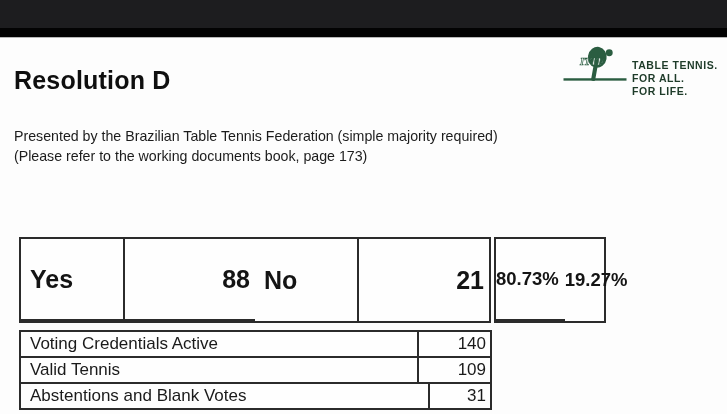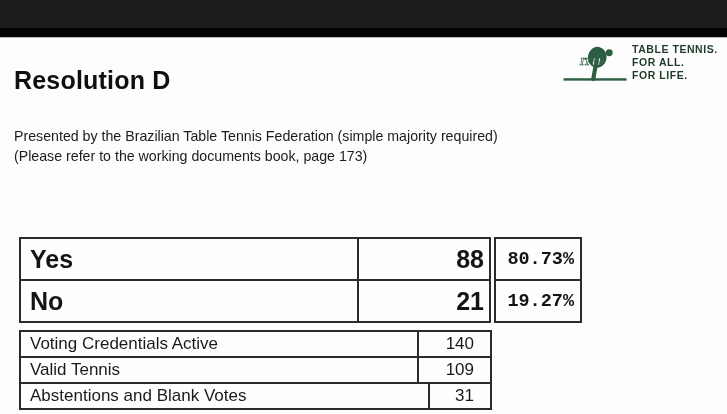--- a/index.html
+++ b/index.html
@@ -12,51 +12,51 @@
   .top-bar .upper { height:28px; background:#1d1d1f; }
   .top-bar .lower { height:9px; background:#030303; }
   .top-bar .edge  { height:1px; background:#b7b7b7; }
 
   .page-title { position:absolute; left:14px; top:66px; font-size:25px;
                 font-weight:bold; color:#0f0f0f; letter-spacing:0.2px; }
 
   
   .logo { position:absolute; left:562px; top:39px; display:flex; align-items:flex-start; }
   .logo-icon { width:66px; height:50px; flex:0 0 auto; }
-  .logo-text { margin-left:4px; margin-top:4px; font-weight:bold; font-size:10.5px;
+  .logo-text { margin-left:4px; margin-top:20px; font-weight:bold; font-size:10.5px;
                line-height:12.8px; letter-spacing:0.55px; color:#1e3b29; white-space:nowrap; }
 
   .intro { position:absolute; left:14px; top:127px; font-size:14.2px;
            line-height:19.5px; color:#1c1c1c; }
 
   
   .vote-box { position:absolute; left:19px; top:237px; width:472px; height:86px;
-              border:2px solid #2b2b2b; display:flex; flex-direction:column; background:#fefefe; }
+              border:2px solid #2b2b2b; display:flex; flex-direction:row; background:#fefefe; }
   .vote-row { flex:1; display:flex; align-items:center; }
   .vote-row.first { border-bottom:2px solid #2b2b2b; }
   .vote-label { flex:1; padding-left:9px; font-size:25px; font-weight:bold; color:#141414;
                 border-right:2px solid #2b2b2b; align-self:stretch; display:flex; align-items:center; }
   .vote-count { width:130px; text-align:right; padding-right:5px; font-size:25px;
                 font-weight:bold; color:#141414; }
 
   
-  .percent-box { position:absolute; left:494px; top:237px; width:88px; height:86px;
-                 border:2px solid #2b2b2b; display:flex; flex-direction:column; background:#fefefe;font-family:Liberation Mono, monospace; }
+  .percent-box { position:absolute; left:494px; top:237px; width:112px; height:86px;
+                 border:2px solid #2b2b2b; display:flex; flex-direction:row; background:#fefefe; }
   .percent-row { flex:1; display:flex; align-items:center; justify-content:flex-end;
                  padding-right:6px; font-size:18.5px; font-weight:bold; color:#141414; }
   .percent-row.first { border-bottom:2px solid #2b2b2b; }
 
   
   .stats-box { position:absolute; left:19px; top:330px; width:473px; height:80px;
                border:2px solid #2b2b2b; display:flex; flex-direction:column; background:#fefefe; }
   .stats-row { flex:1; display:flex; align-items:center; }
   .stats-row.divided { border-bottom:2px solid #2b2b2b;gap:11px; }
   .stats-label { flex:1; padding-left:9px; font-size:17px; color:#1a1a1a;
                  border-right:2px solid #2b2b2b; align-self:stretch; display:flex; align-items:center; }
-  .stats-value { width:60px; text-align:right; padding-right:16px; font-size:17px; color:#1a1a1a; }
+  .stats-value { width:60px; text-align:right; padding-right:4px; font-size:17px; color:#1a1a1a; }
 </style>
 </head>
 <body>
 
 <div class="stage">
 
   <div class="top-bar">
     <div class="upper"></div>
     <div class="lower"></div>
     <div class="edge"></div>

